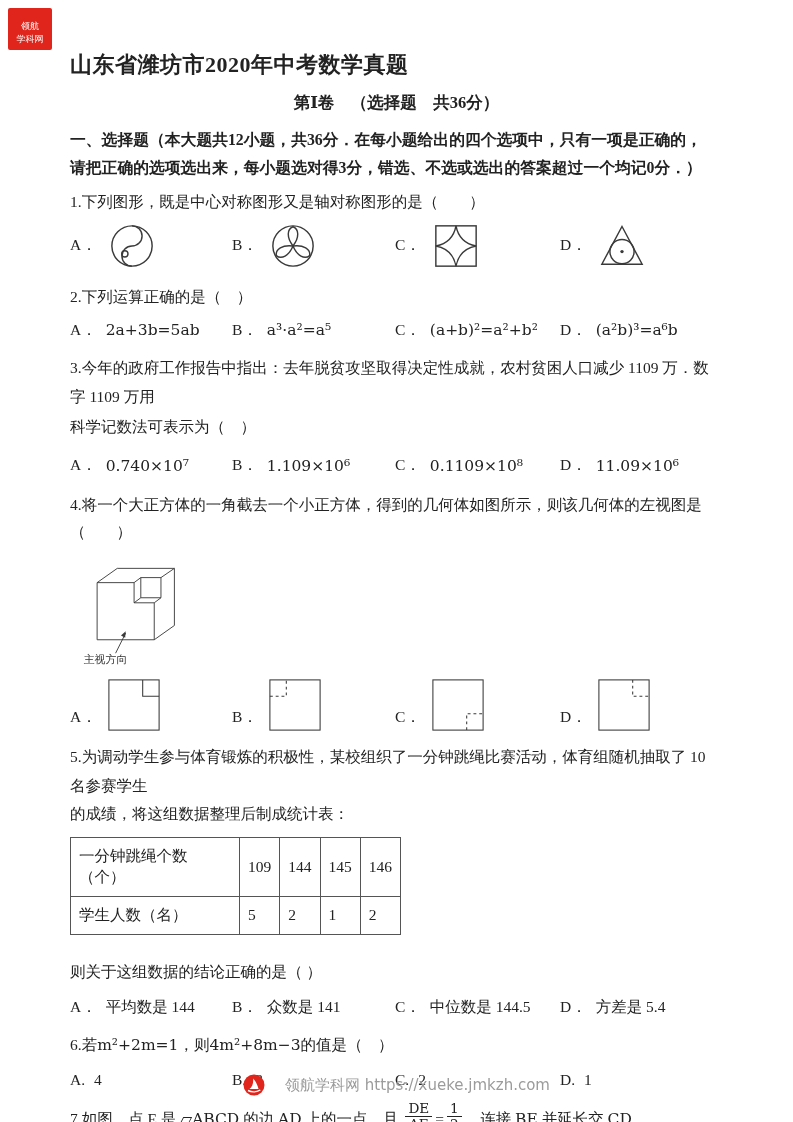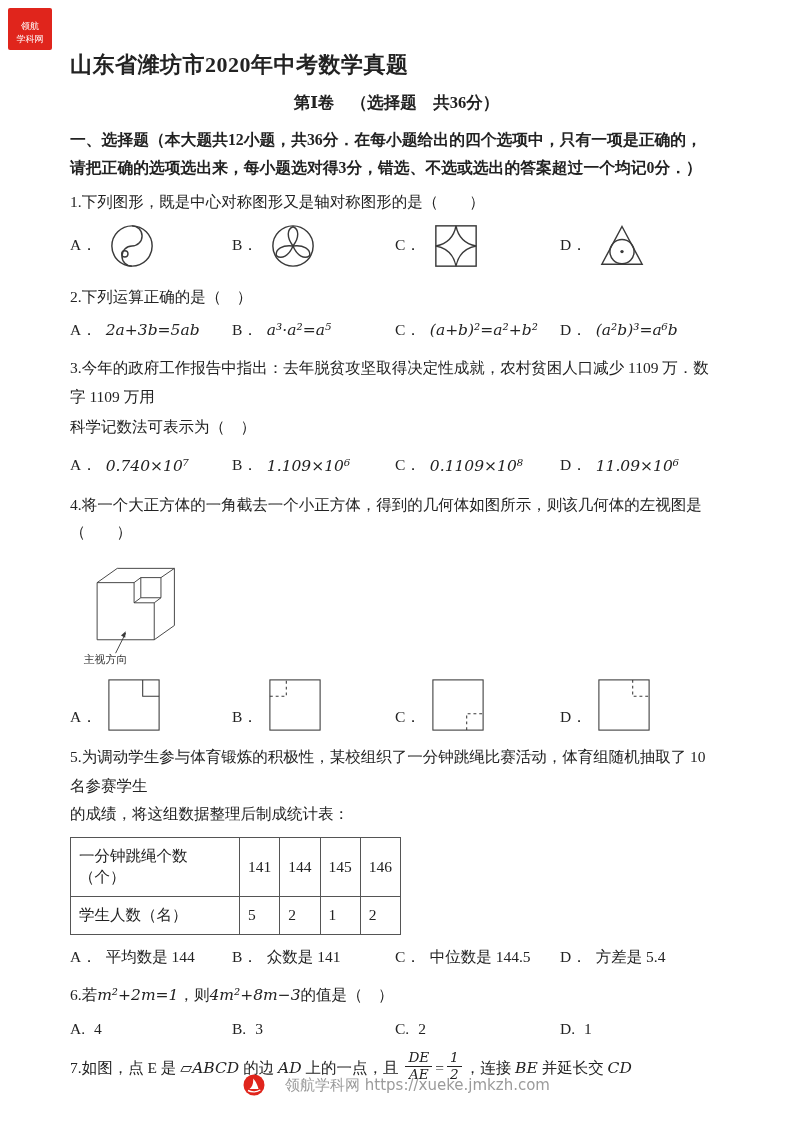--- a/index.html
+++ b/index.html
@@ -24,21 +24,21 @@
   .row.mtrow{margin-top:10px}
   .q1row{margin-top:4px}
   .q3row{margin-top:14px}
   .q4row{margin-top:8px}
   .q4row .opt{align-items:flex-end}
   .q4row .lbl{margin-bottom:5px}
   .q5row{margin-top:12px}
   .q6row{margin-top:12px}
   .opt{display:flex;align-items:center;gap:9px}
   .lbl{flex:0 0 auto}
-  .m{font-style:italic;font-family:"DejaVu Serif",serif}
+  .m{font-family:"DejaVu Serif",serif}
   .sym{font-family:"DejaVu Sans",sans-serif}
   .icon-line{stroke:#3a3a3a;fill:none;stroke-width:1.1}
   .figwrap{margin:4px 0 0 12px}
   .stat-table{border-collapse:collapse;margin:8px 0 0;font-size:15.5px}
   .stat-table td{border:1px solid #555;padding:8px 8px;vertical-align:middle}
   .stat-table td.c1{width:152px}
   .stat-table td.cn{width:23px}
   .frac{
     display:inline-flex;flex-direction:column;align-items:center;vertical-align:middle;
     line-height:1.15;font-size:.88em;margin:0 3px;position:relative;top:-2px;
@@ -193,34 +193,35 @@
   </div>
 
   <p class="stem mt10 lh185">
     <span>5.为调动学生参与体育锻炼的积极性，某校组织了一分钟跳绳比赛活动，体育组随机抽取了 10 名参赛学生</span><br>
     <span>的成绩，将这组数据整理后制成统计表：</span>
   </p>
   <table class="stat-table">
     <tbody>
         <tr>
       <td class="c1">一分钟跳绳个数（个）</td>
-      <td class="cn">141</td>
+      <td class="cn">109</td>
       <td class="cn">144</td>
       <td class="cn">145</td>
       <td class="cn">146</td>
     </tr>
     <tr>
       <td class="c1">学生人数（名）</td>
       <td class="cn">5</td>
       <td class="cn">2</td>
       <td class="cn">1</td>
       <td class="cn">2</td>
     </tr>
   </tbody>
     </table>
+  <p class="stem mt24">则关于这组数据的结论正确的是（ ）</p>
   <div class="row q5row">
     <div class="opt">
       <span class="lbl">A．</span>
       <span>平均数是 144</span>
     </div>
     <div class="opt">
       <span class="lbl">B．</span>
       <span>众数是 141</span>
     </div>
     <div class="opt">

